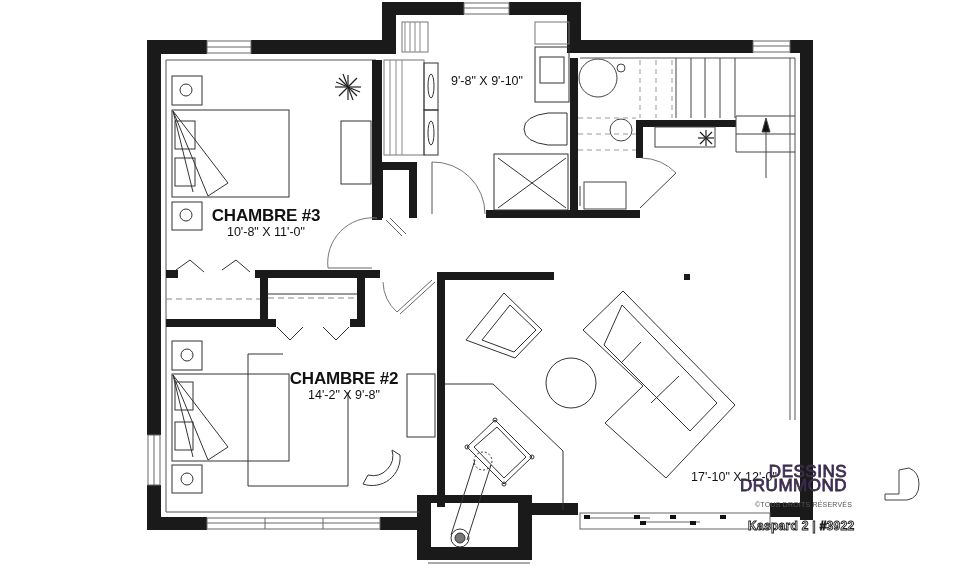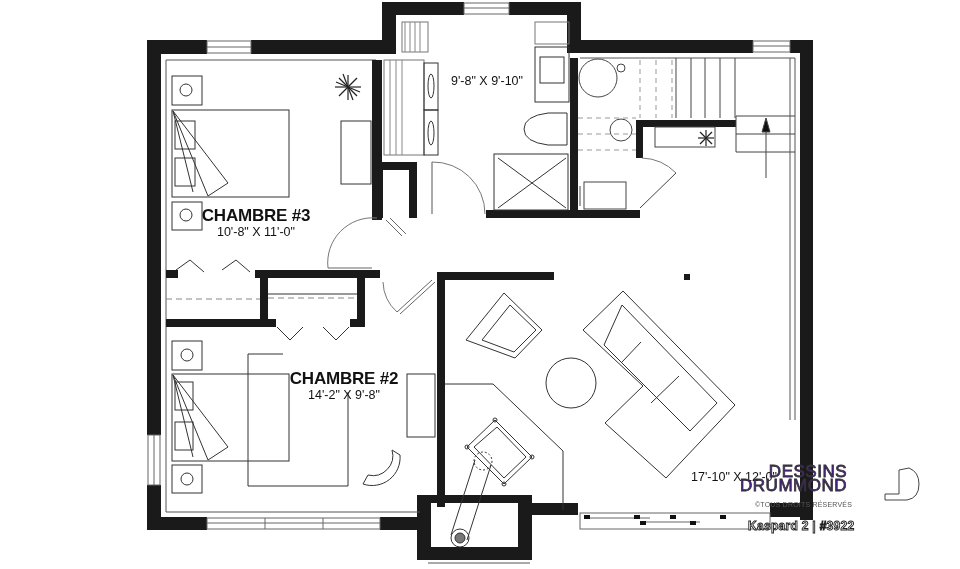--- a/index.html
+++ b/index.html
@@ -254,21 +254,21 @@
 
     <line x1="475" y1="460" x2="451" y2="535"></line>
     <line x1="491" y1="465" x2="467" y2="540"></line>
     <circle cx="483" cy="461" r="9" stroke-dasharray="2,2"></circle>
     <circle cx="460" cy="538" r="9"></circle>
     <circle cx="460" cy="538" r="5" fill="#777"></circle>
   </g>
   <line x1="790" y1="58" x2="790" y2="420" stroke="#555" stroke-width="1"></line>
 </svg>
 
-<div class="room-label" style="left:200px; top:207px; width:112px;">
+<div class="room-label" style="left:210px; top:207px; width:112px;">
   <div class="room-name">CHAMBRE #3</div>
   <div class="room-dim">10'-8" X 11'-0"</div>
 </div>
 <div class="room-label" style="left:288px; top:350px; width:112px;margin-top:20px;">
   <div class="room-name">CHAMBRE #2</div>
   <div class="room-dim">14'-2" X 9'-8"</div>
 </div>
 <div class="room-label" style="left:440px; top:74px; width:94px;">
   <div class="room-dim">9'-8" X 9'-10"</div>
 </div>

